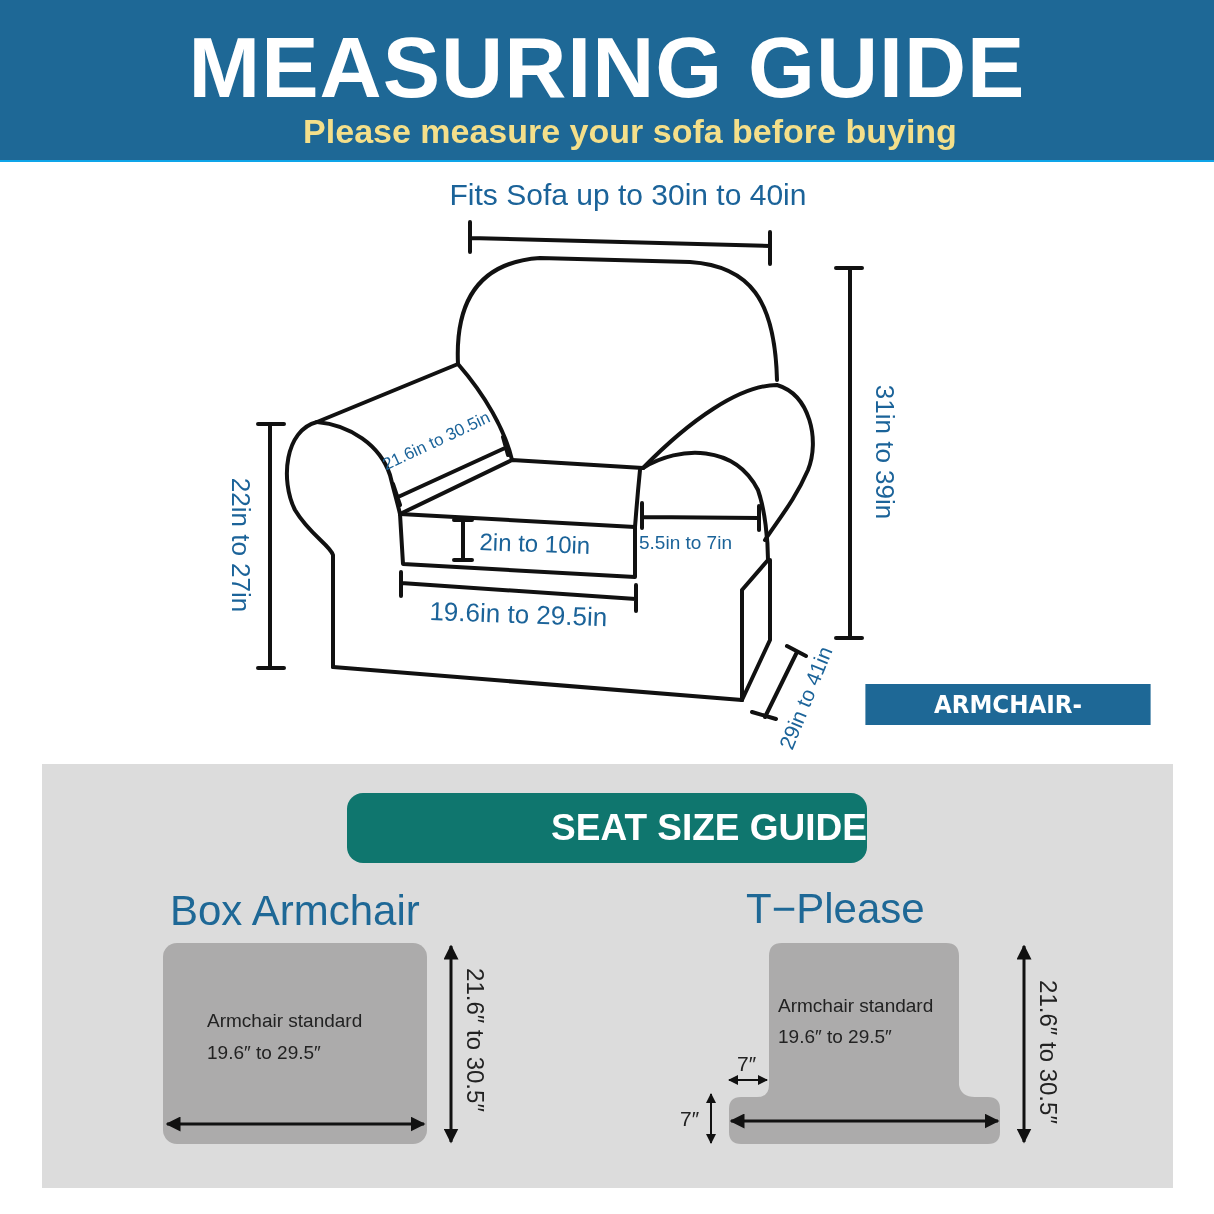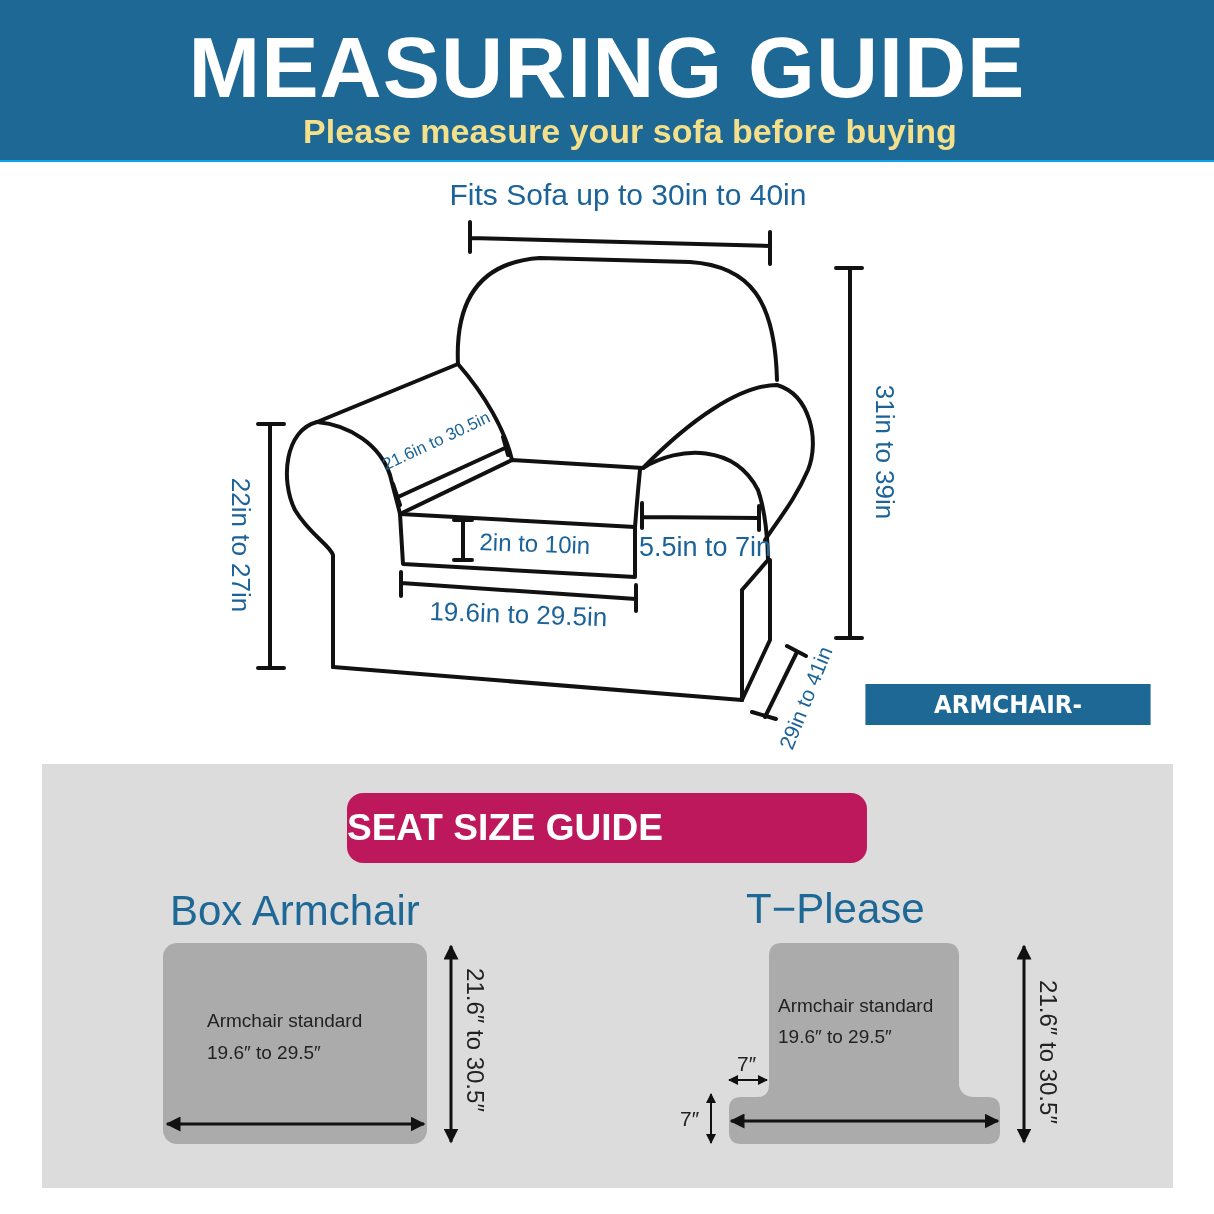--- a/index.html
+++ b/index.html
@@ -23,41 +23,41 @@
 
   .diagram-svg { position: absolute; left: 0; top: 162px; width: 1214px; height: 600px; }
 
   .dim-label {
     position: absolute; color: #1b6399; white-space: nowrap;
     font-family: "Liberation Sans", sans-serif;
   }
   .fits-label { left: 0; width: 1256px; top: 178px; text-align: center; font-size: 30px; }
   .seat-width-label { left: 430px; top: 596px; font-size: 26px; transform: rotate(2deg); transform-origin: left top; }
   .cushion-thick-label { left: 480px; top: 528px; font-size: 24px; transform: rotate(2deg); transform-origin: left top; }
-  .arm-width-label { left: 639px; top: 532px; font-size: 27px; }
+  .arm-width-label { left: 639px; top: 532px; font-size: 19px; }
   .arm-depth-label { left: 388px; top: 455px; font-size: 17px; transform: rotate(-25deg); transform-origin: left bottom; }
   .arm-height-label { left: 240px; top: 545px; font-size: 26px; transform: translate(-50%,-50%) rotate(90deg); }
   .total-height-label { left: 884px; top: 452px; font-size: 26px; transform: translate(-50%,-50%) rotate(90deg); }
   .depth-label { left: 806px; top: 698px; font-size: 21px; transform: translate(-50%,-50%) rotate(-68deg); }
 
   .model-badge {
     position: absolute; left: 853px; top: 684px; width: 310px; height: 41px;
     background: #1e6896; color: #ffffff; font-weight: bold; font-size: 25px;
     text-align: center; line-height: 41px; letter-spacing: 0px;
     font-family: "DejaVu Sans", sans-serif; transform: scaleX(0.92);
   }
 
   .seat-panel {
     position: absolute; left: 42px; top: 764px; width: 1131px; height: 424px;
     background: #dcdcdc;
   }
   .seat-pill {
     position: absolute; left: 347px; top: 793px; width: 520px; height: 70px;
-    background: #be185d; border-radius: 16px; color: #ffffff;
-    font-weight: bold; font-size: 37px; text-align: left; line-height: 70px;
+    background: #0f766e; border-radius: 16px; color: #ffffff;
+    font-weight: bold; font-size: 37px; text-align: right; line-height: 70px;
   }
   .cushion-title {
     position: absolute; color: #1e6896; font-size: 42px; line-height: 46px;
     font-family: "Liberation Sans", sans-serif;
   }
   .box-title { left: 170px; top: 888px; }
   .t-title { left: 746px; top: 886px; }
 
   .cushion-svg { position: absolute; left: 0; top: 920px; width: 1214px; height: 240px; }
 

